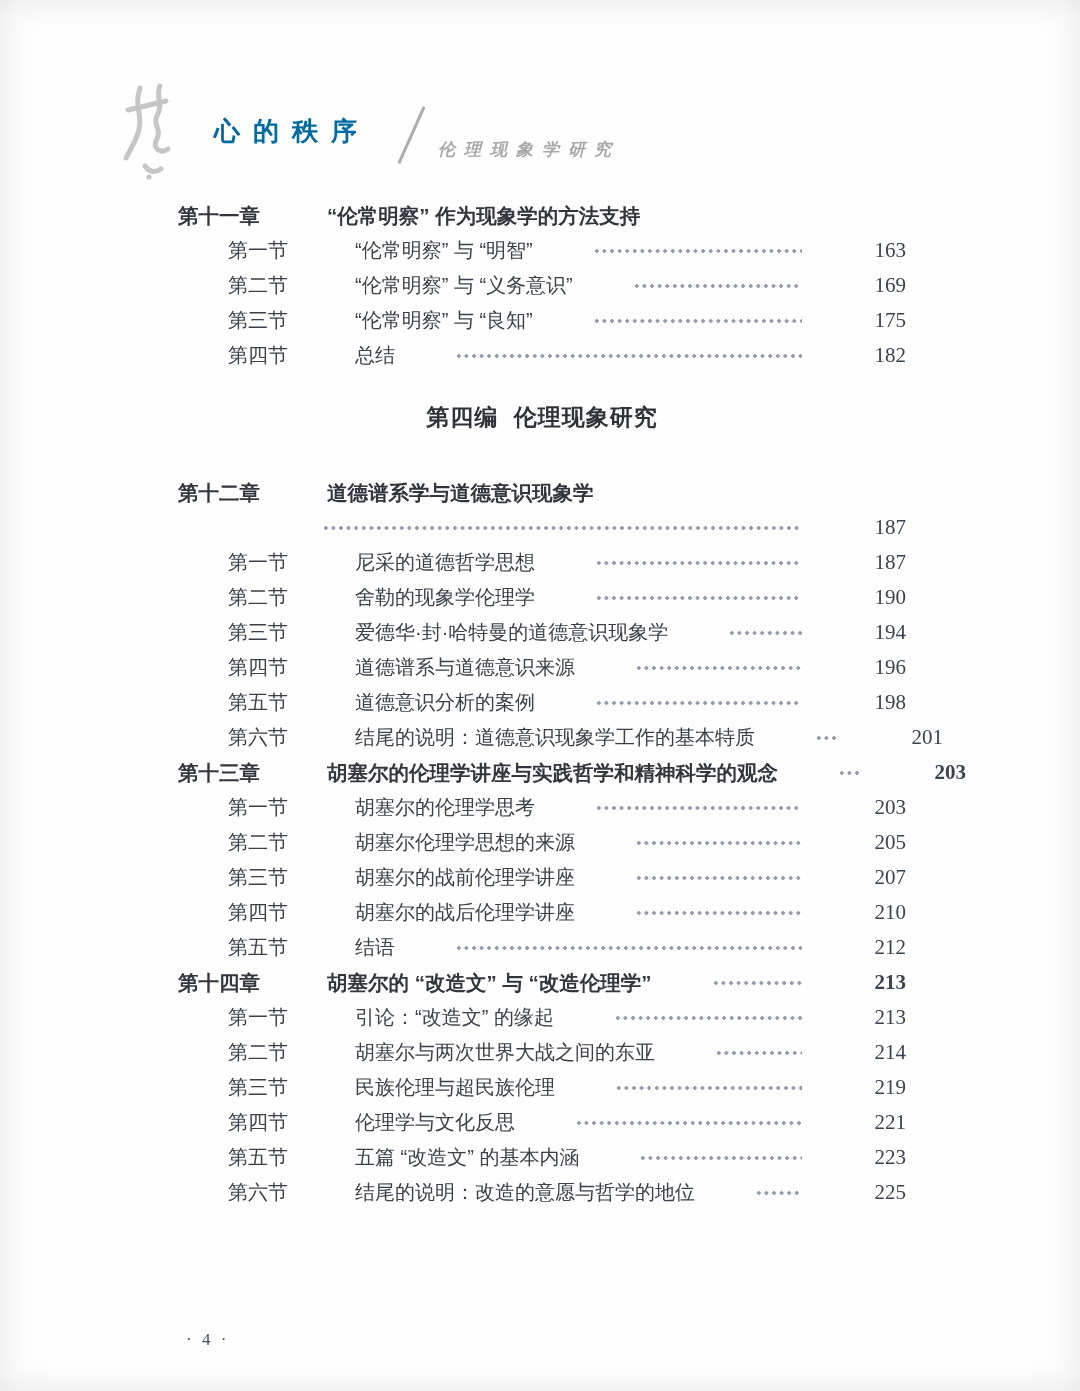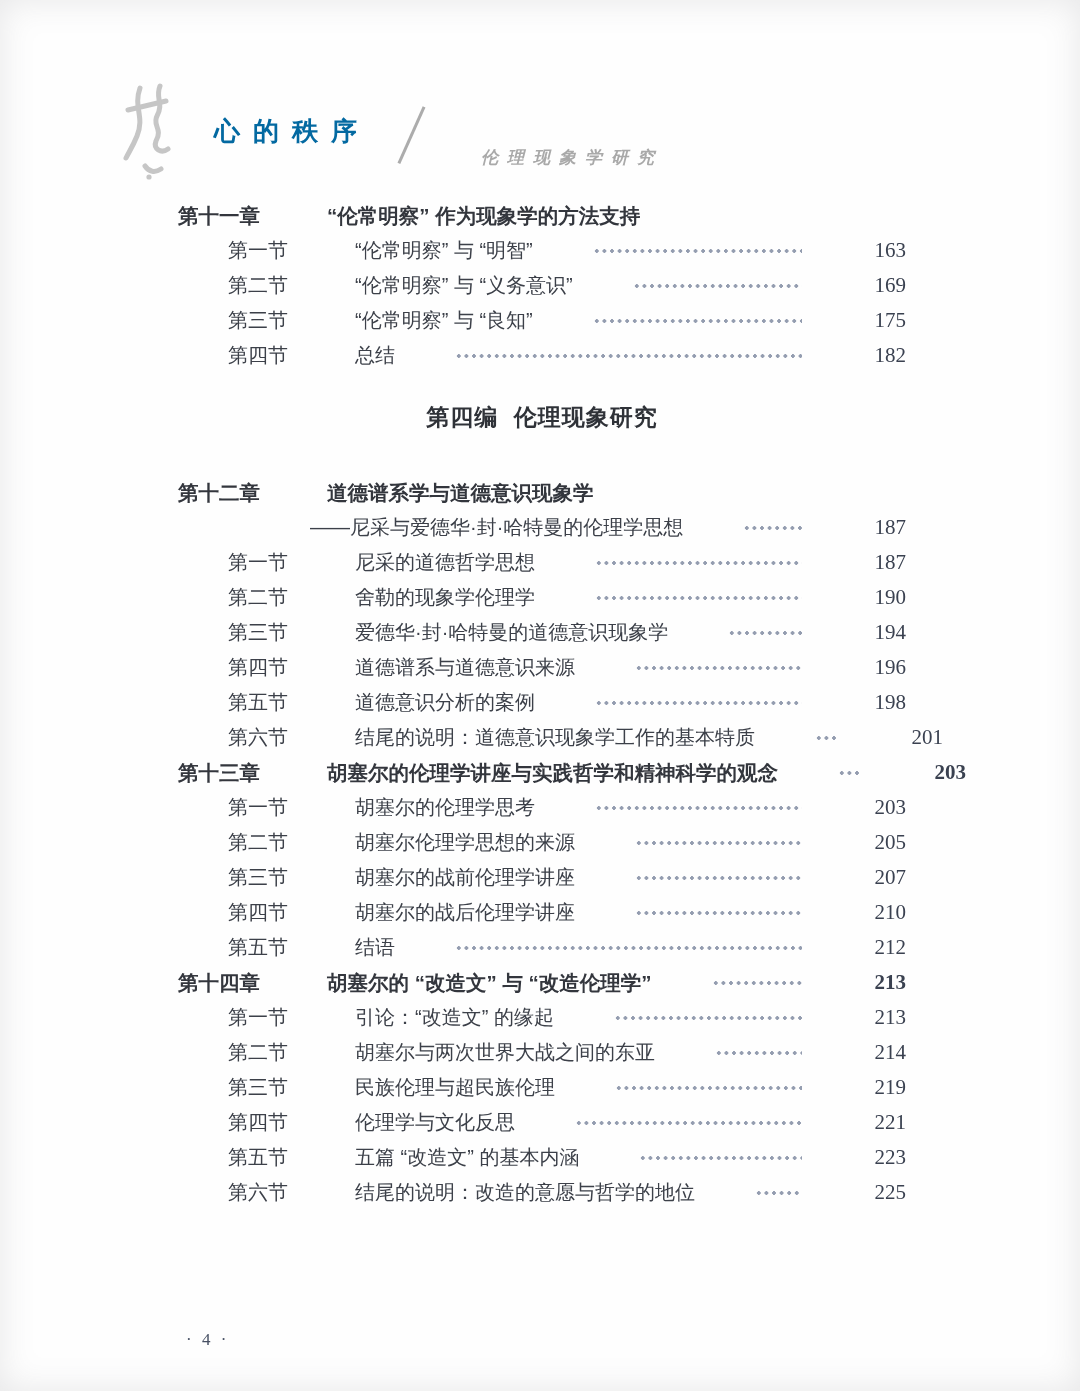--- a/index.html
+++ b/index.html
@@ -23,23 +23,23 @@
     position:absolute; left:96px; top:36px;
     font-size:26px; font-weight:700; letter-spacing:13px;
     color:#0369a1; white-space:nowrap;
   }
   .brand-slash {
     position:absolute; left:292px; top:26px;
     width:2.5px; height:62px; background:#acacac;
     transform:rotate(24deg);
   }
   .brand-subtitle {
-    position:absolute; left:320px; top:68px;
+    position:absolute; left:320px; top:60px;
     font-size:17px; font-style:italic; font-weight:600;
-    letter-spacing:9px; color:#a9a9a9; white-space:nowrap;margin-left:43px;
+    letter-spacing:9px; color:#a9a9a9; white-space:nowrap;
   }
 
   
   .toc { position:absolute; left:178px; top:198px; width:728px; }
   .row {
     display:flex; align-items:center;
     height:35px; font-size:20px; color:#3c4049;
     white-space:nowrap;
     gap:48px;
   }
@@ -136,21 +136,20 @@
   </div>
 
   <div class="row row--chapter">
     <span class="lbl">第十二章</span>
     <span class="ttl">道德谱系学与道德意识现象学</span>
 
   </div>
 
   <div class="row row--subtitle">
 
-    <span class="ttl">——尼采与爱德华·封·哈特曼的伦理学思想</span>
     <span class="dots"></span>
     <span class="pg">187</span>
   </div>
 
   <div class="row row--section">
     <span class="lbl">第一节</span>
     <span class="ttl">尼采的道德哲学思想</span>
     <span class="dots"></span>
     <span class="pg">187</span>
   </div>

